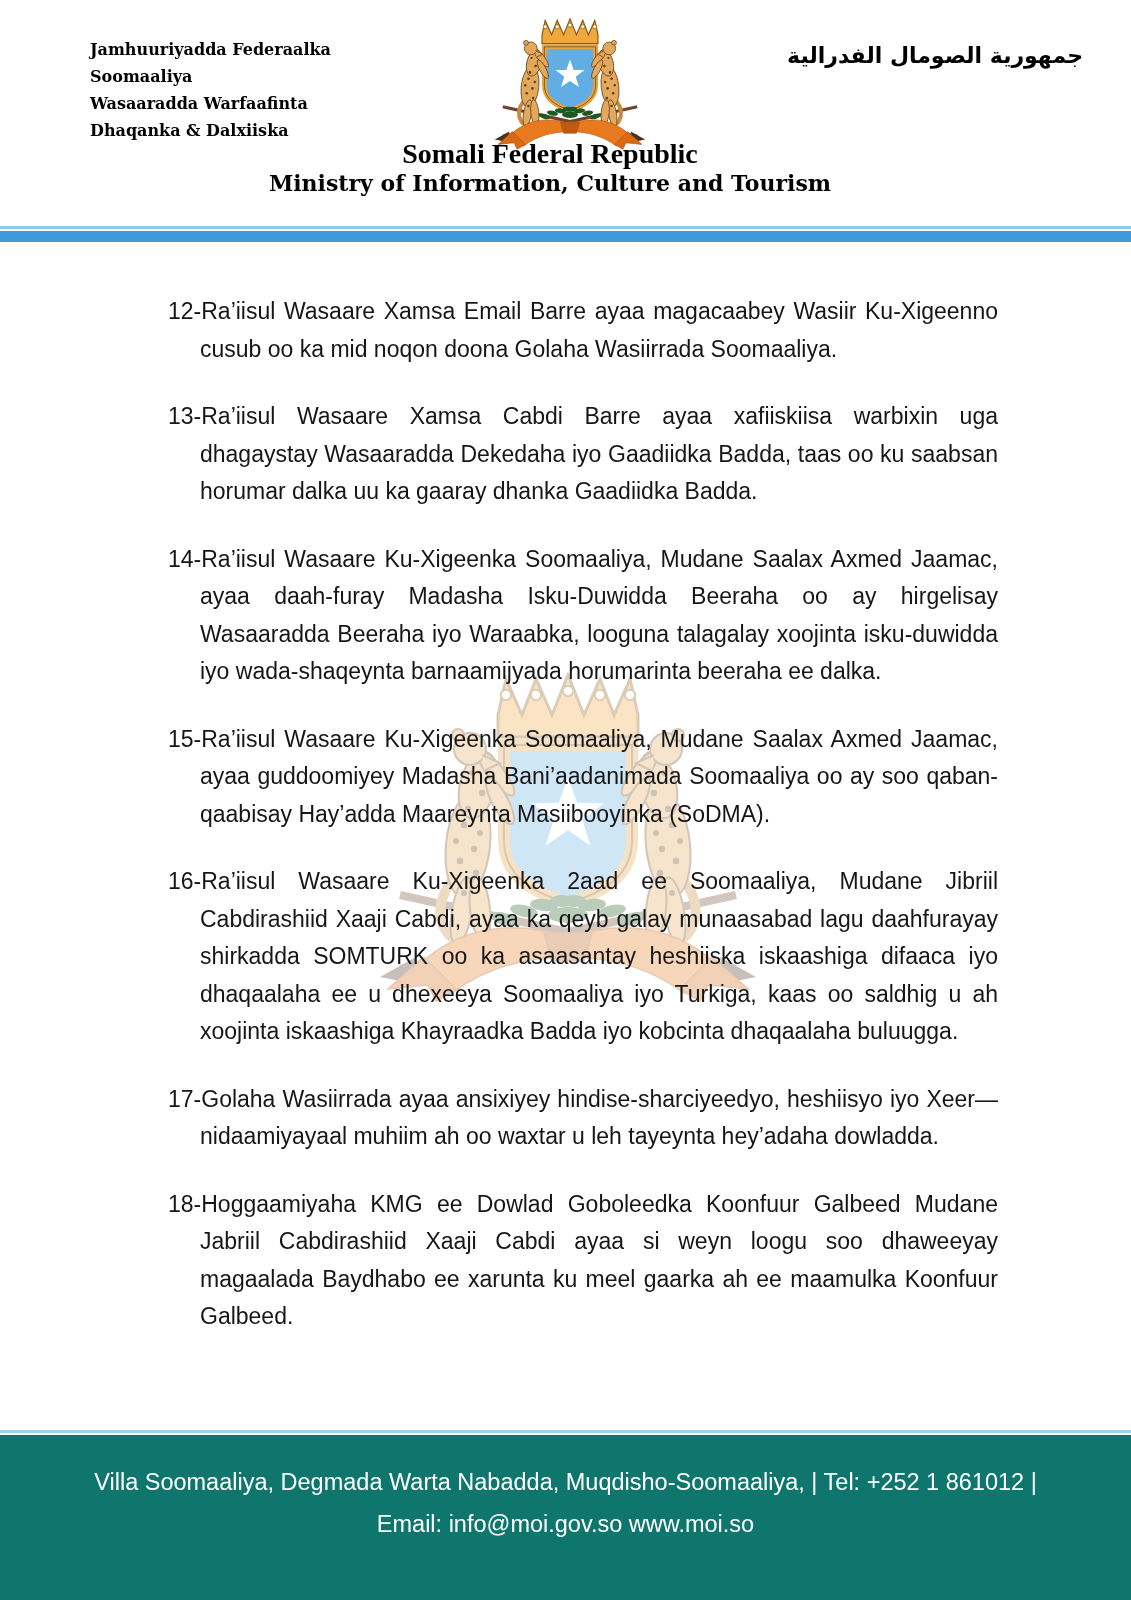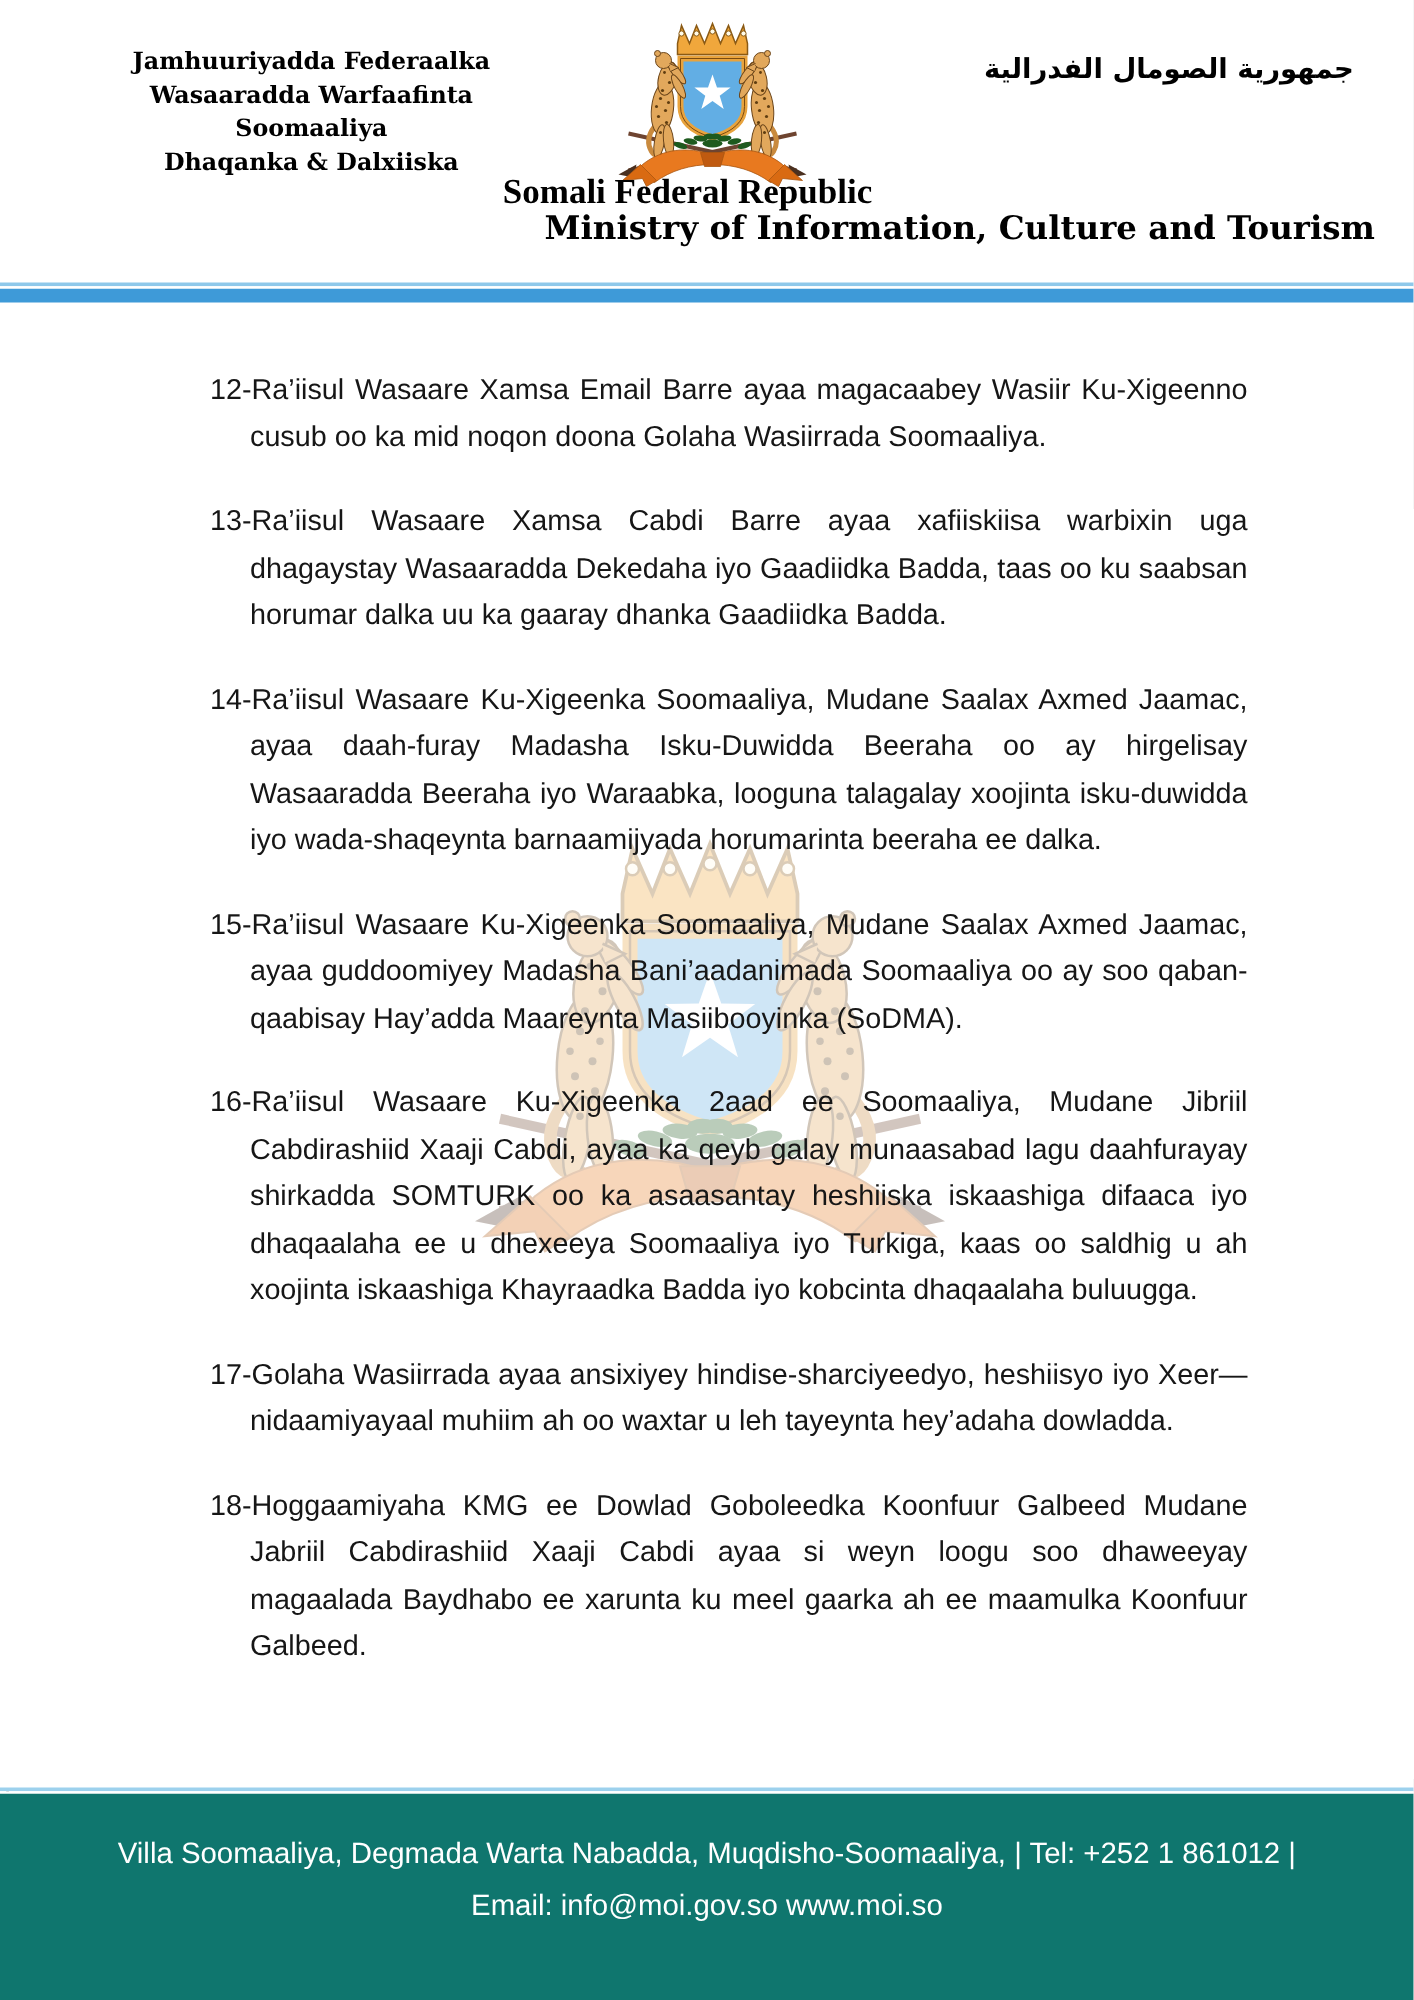--- a/index.html
+++ b/index.html
@@ -7,40 +7,40 @@
     position:relative;
     width:1131px;height:1600px;
     margin:0 auto;
     background:#ffffff;
     overflow:hidden;
     font-family:"Liberation Sans","DejaVu Sans",sans-serif;
     color:#111;
   }
   
   .hdr-left{
-    position:absolute;left:106px;top:36px;
+    position:absolute;left:90px;top:36px;
     font-family:"DejaVu Serif","Liberation Serif",serif;
-    font-weight:bold;font-size:19px;line-height:27px;color:#000;text-align:center;
+    font-weight:bold;font-size:16px;line-height:27px;color:#000;
   }
   .hdr-right{
     position:absolute;right:48px;top:40px;
     direction:rtl;text-align:center;
     font-family:"DejaVu Sans",sans-serif;
     font-weight:bold;font-size:22px;line-height:31px;color:#000;
   }
   .emblem-top{
     position:absolute;left:482px;top:10px;width:176px;height:152px;
   }
   .hdr-title{
     position:absolute;left:0;top:140px;width:1100px;text-align:center;
     font-family:"DejaVu Serif","Liberation Serif",serif;
     font-weight:bold;color:#000;
   }
   .hdr-title .t1{font-size:28px;line-height:28px;font-family:Liberation Serif, serif;}
-  .hdr-title .t2{font-size:26px;line-height:30px;text-align:right;}
+  .hdr-title .t2{font-size:22px;line-height:30px;}
   
   .top-divider{position:absolute;left:0;top:226px;width:100%;}
   .rule-light{height:3px;background:#8EC8EA;}
   .rule-gap{height:2px;background:#ffffff;}
   .rule-thick{height:11px;background:#3E9AD8;}
   
   .watermark{
     position:absolute;left:348px;top:653px;width:440px;height:380px;
     opacity:0.3;pointer-events:none;
   }
@@ -146,22 +146,22 @@
       <polygon points="182,152 200,168 180,166 176,174 166,168" fill="#D96A12"></polygon>
       <path d="M98,140 h24 l-4,14 h-16 Z" fill="#C05A10"></path>
     </g>
   </symbol>
 </svg>
 
 <div class="page">
 
   <div class="hdr-left">
     <div>Jamhuuriyadda Federaalka</div>
+    <div>Soomaaliya</div>
     <div>Wasaaradda Warfaafinta</div>
-    <div>Soomaaliya</div>
     <div>Dhaqanka &amp; Dalxiiska</div>
   </div>
 
   <svg class="emblem-top" viewBox="0 0 220 190">
     <use href="#coat"></use>
   </svg>
 
   <div class="hdr-right" dir="rtl">
     <div>جمهورية الصومال الفدرالية</div>
   </div>

